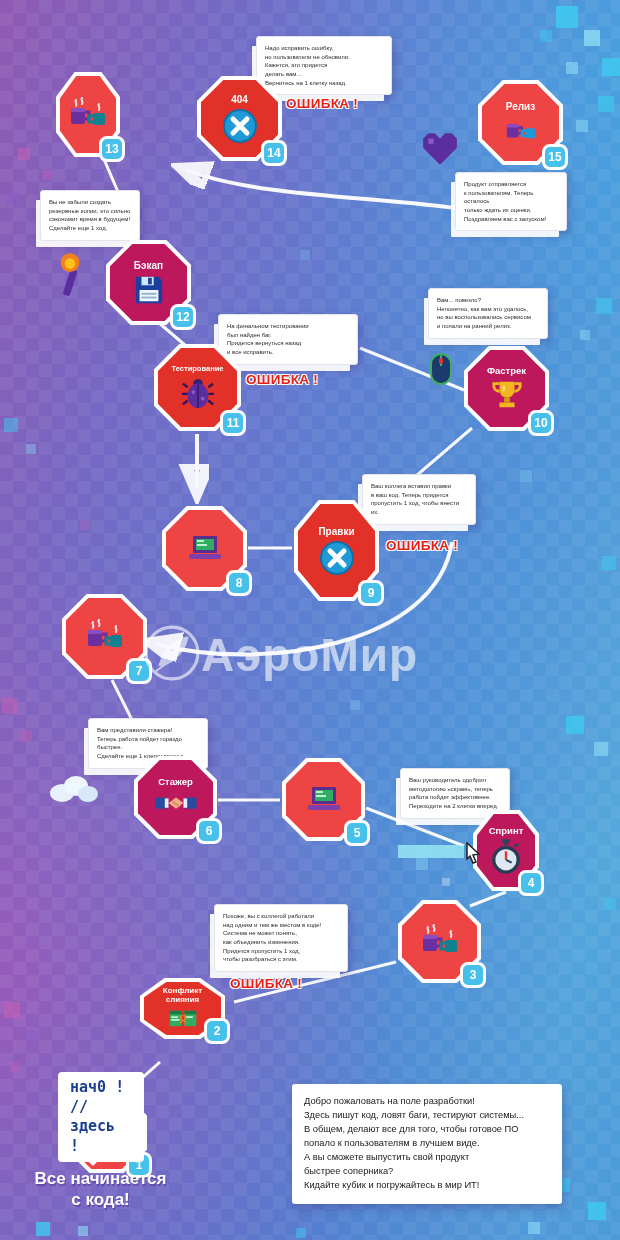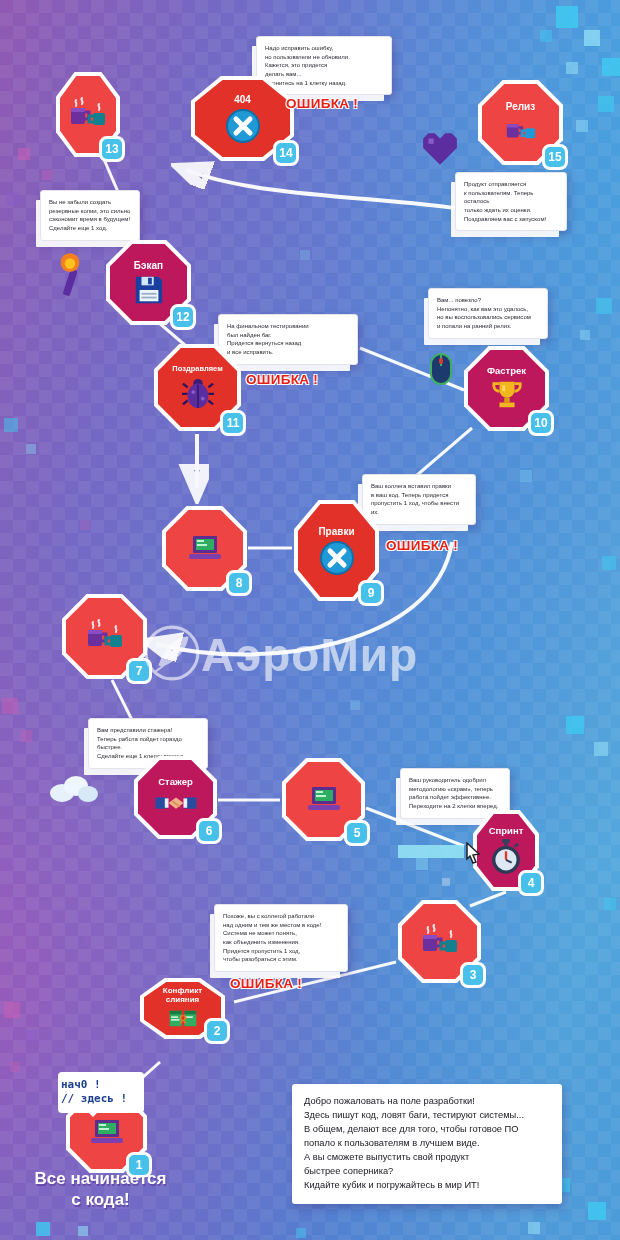--- a/index.html
+++ b/index.html
@@ -41,21 +41,21 @@
   .oct-i{position:absolute;inset:4px;clip-path:polygon(29% 0,71% 0,100% 29%,100% 71%,71% 100%,29% 100%,0 71%,0 29%);display:flex;flex-direction:column;align-items:center;justify-content:center;gap:3px;padding:5px}
   .blue .oct-i{background:#ef4444}
   .green .oct-i{background:#be185d}
   .red .oct-i{background:#e23128}
   .nlabel{color:#fff;font-weight:700;font-size:10px;text-align:center;white-space:pre-line;line-height:1.1}
   .badge{position:absolute;right:-5px;bottom:-5px;width:26px;height:26px;border-radius:8px;background:#47c1ea;border:3px solid #fff;color:#fff;font-weight:700;font-size:12px;display:flex;align-items:center;justify-content:center;z-index:4}
   .err{position:absolute;z-index:3;color:#e81f15;font-weight:800;font-size:13.5px;letter-spacing:.3px;text-shadow:-1px -1px 0 #fff,1px -1px 0 #fff,-1px 1px 0 #fff,1px 1px 0 #fff}
   .deco{position:absolute;z-index:2}
   .watermark{position:absolute;left:143px;top:624px;z-index:6;display:flex;align-items:flex-end;opacity:.6;pointer-events:none}
   .watermark span{color:#fff;font-size:46px;font-weight:700;letter-spacing:1px}
-  .bubble{position:absolute;left:58px;top:1072px;width:86px;z-index:4;background:#fff;border-radius:4px;padding:6px 3px;font-family:"DejaVu Sans Mono",monospace;font-size:11px;font-weight:700;color:#1d3f8f;white-space:pre-line;line-height:1.3}
+  .bubble{position:absolute;left:58px;top:1072px;width:86px;z-index:4;background:#fff;border-radius:4px;padding:6px 12px;font-family:"DejaVu Sans Mono",monospace;font-size:15px;font-weight:700;color:#1d3f8f;white-space:pre-line;line-height:1.3}
   .bubble:after{content:"";position:absolute;left:30px;bottom:-9px;border:5px solid transparent;border-top-color:#fff}
   .tagline{position:absolute;left:8px;top:1168px;width:185px;z-index:3;text-align:center;color:#fff;font-size:17px;font-weight:700;white-space:pre-line;line-height:1.25;text-shadow:1px 2px 0 rgba(80,40,140,.5)}
   .welcome{position:absolute;left:292px;top:1084px;width:270px;z-index:3;background:#fff;border-radius:3px;padding:11px 12px;font-size:9.3px;line-height:1.5;color:#17171f;white-space:pre-line;box-shadow:2px 4px 10px rgba(60,30,110,.3)}
   .steam{stroke:#eaf8ff;stroke-width:2;fill:none;opacity:.9;stroke-linecap:round}
 </style>
 </head>
 <body>
 
 <div class="bg"></div>
 <div class="tint"></div>
@@ -305,21 +305,21 @@
         <rect x="9" y="25" width="16" height="5" fill="#f2b61e"></rect>
       <rect x="12" y="7" width="3" height="6" fill="#ffd96a"></rect>
     </svg>
   </div>
   <div class="badge">10</div>
 </div>
 
 <div class="node red" style="left:154px;top:344px;width:87px;height:87px">
   <div class="oct-o"></div>
   <div class="oct-i">
-    <div class="nlabel" style="font-size:7.5px">Поздравляем</div>
+    <div class="nlabel" style="font-size:7.5px">Тестирование</div>
     <svg width="32" height="34" viewBox="0 0 34 36">
       <g stroke="#2d1460" stroke-width="2.5">
           <path d="M6 12 L1 8"></path>
           <path d="M6 19 H0"></path>
           <path d="M6 26 L1 30"></path>
           <path d="M28 12 L33 8"></path>
           <path d="M28 19 H34"></path>
           <path d="M28 26 L33 30"></path>
         </g>
       <circle cx="17" cy="8" r="5" fill="#3a1d73"></circle>
@@ -358,21 +358,21 @@
       <rect x="5" y="11" width="14" height="16" rx="2" fill="#6b2f9e"></rect>
         <rect x="5" y="11" width="14" height="4" rx="1" fill="#8a4cc0"></rect>
       <path d="M19 15h4v7h-4" fill="none" stroke="#6b2f9e" stroke-width="3"></path>
       <rect x="27" y="16" width="12" height="12" rx="2" fill="#13808f"></rect>
       <path d="M27 19h-4v6h4" fill="none" stroke="#13808f" stroke-width="3"></path>
     </svg>
   </div>
   <div class="badge">13</div>
 </div>
 
-<div class="node red" style="left:191px;top:76px;width:103px;height:85px">
+<div class="node red" style="left:197px;top:76px;width:85px;height:85px">
   <div class="oct-o"></div>
   <div class="oct-i">
     <div class="nlabel">404</div>
     <svg width="36" height="36" viewBox="0 0 36 36">
       <circle cx="18" cy="18" r="16" fill="#1f9ad6" stroke="#0f6fa8" stroke-width="2"></circle>
       <path d="M11 11 L25 25 M25 11 L11 25" stroke="#fff" stroke-width="5" stroke-linecap="round"></path>
     </svg>
   </div>
   <div class="badge">14</div>
 </div>

